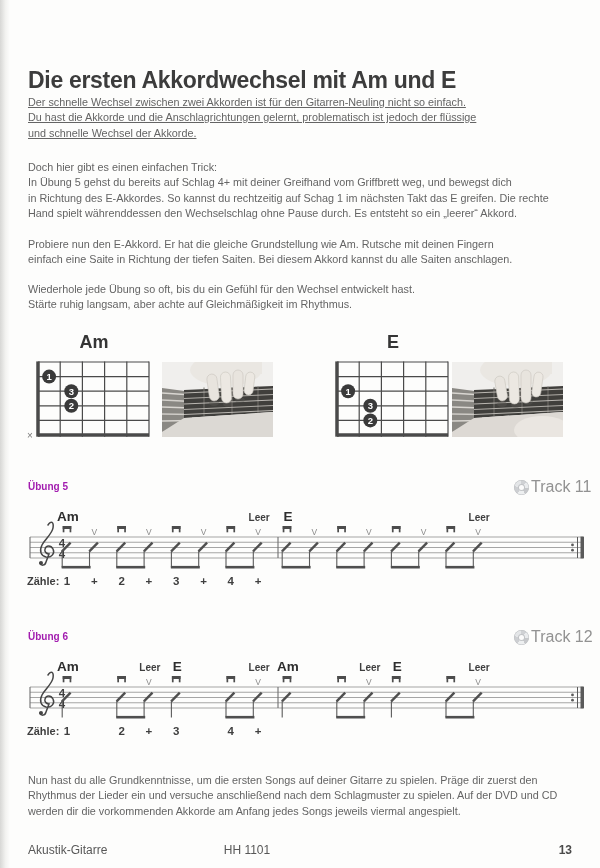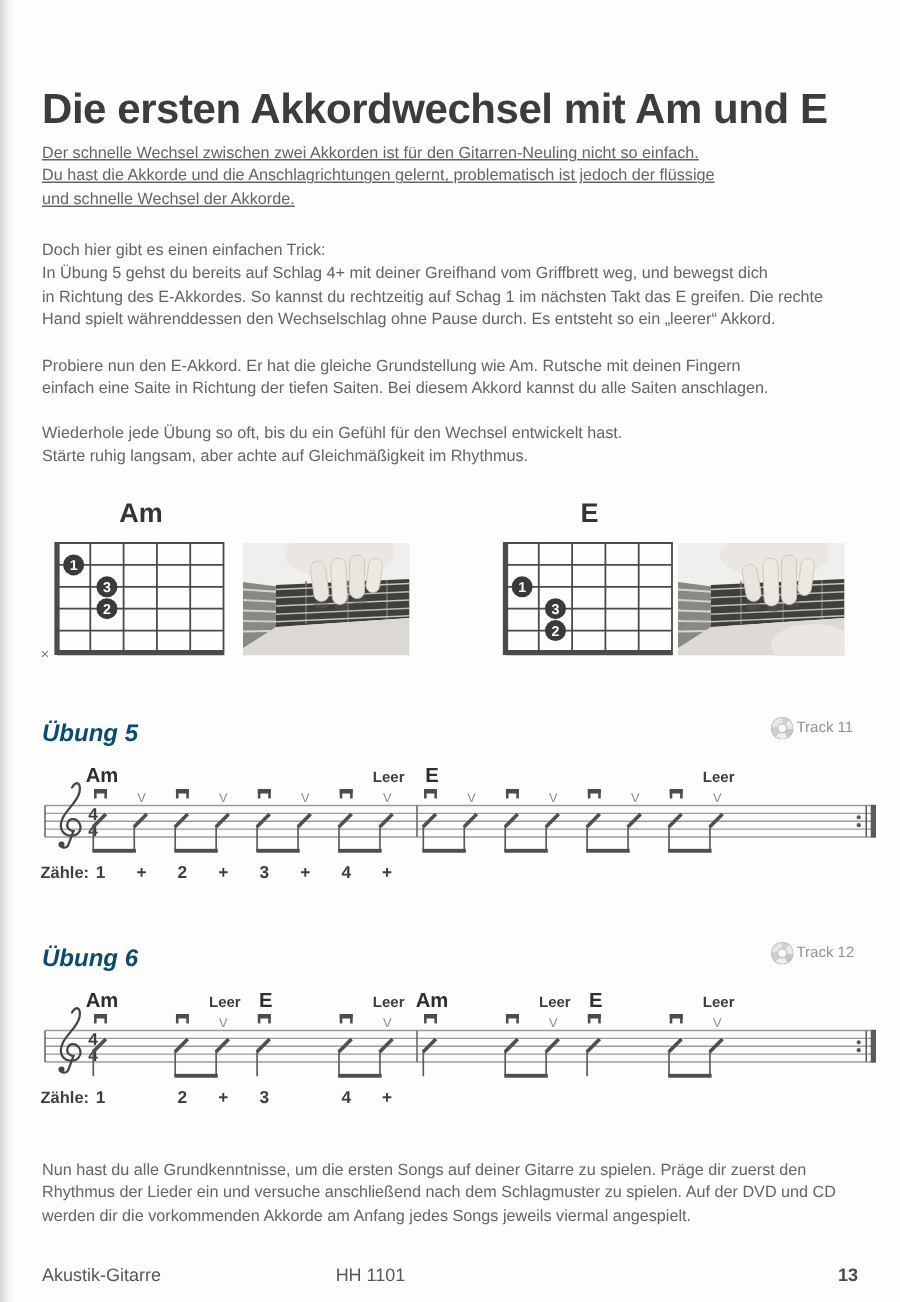--- a/index.html
+++ b/index.html
@@ -6,22 +6,22 @@
   .page {
     position:relative; width:600px; height:868px; margin:0 auto;
     background:#fdfdfc; overflow:hidden;
     font-family:"Liberation Sans", sans-serif; color:#636363;
   }
   .edge-shade {
     position:absolute; left:0; top:0; width:10px; height:868px;
     background:linear-gradient(to right,#d7d7d5,#f2f2f0 55%,rgba(255,255,255,0));
   }
   .page-title {
-    position:absolute; left:28px; top:38px; width:560px;
-    font-size:28px; font-weight:bold; color:#3c3c3c; letter-spacing:-0.3px;
+    position:absolute; left:28px; top:52px; width:560px;
+    font-size:23px; font-weight:bold; color:#3c3c3c; letter-spacing:-0.3px;
   }
   .para {
     position:absolute; left:28px; width:562px;
     font-size:10.8px; line-height:15.4px; color:#646464;
     white-space:pre-line;
   }
   .p1 { top:84px;text-decoration:underline; }
   .p2 { top:149px; }
   .p3 { top:226px; }
   .p4 { top:271px; }
@@ -34,39 +34,39 @@
   .chord-name.am { left:38px; }
   .chord-name.e  { left:337px; }
   .chord-grid { position:absolute; top:360px; }
   .chord-grid.am { left:24px; }
   .chord-grid.e  { left:323px; }
   .chord-photo { position:absolute; top:362px; width:111px; height:75px; }
   .chord-photo.am { left:162px; }
   .chord-photo.e  { left:452px; }
 
   .exercise-title {
-    position:absolute; left:28px; font-size:16px; font-weight:bold; color:#0c4a6e;font-style:italic;
+    position:absolute; left:28px; font-size:10px; font-weight:bold; color:#a21caf;
   }
   .ex5-title { top:481px; }
   .ex6-title { top:631px; }
 
   .track-badge { position:absolute; display:flex; align-items:center; }
   .track5 { left:514px; top:478px; }
   .track6 { left:514px; top:628px;justify-content:center; }
   .cd-icon {
     width:15px; height:15px; border-radius:50%; position:relative;
     background:conic-gradient(#cfd1d4 0 40deg,#e9ebed 40deg 95deg,#c6c8cb 95deg 150deg,
       #edeff0 150deg 215deg,#cdcfd2 215deg 280deg,#e4e6e8 280deg 360deg);
     box-shadow:0 0 0 0.5px #bcbec1 inset;
   }
   .cd-icon span {
     position:absolute; left:5px; top:5px; width:5px; height:5px; border-radius:50%;
     background:#fbfbfb; box-shadow:0 0 0 1px #c2c4c7;
   }
-  .track-label { margin-left:2px; font-size:10px; color:#929292; }
+  .track-label { margin-left:2px; font-size:16px; color:#929292; }
 
   .staff-svg { position:absolute; left:25px; width:575px; height:92px; }
   .staff5 { top:503px; }
   .staff6 { top:653px; }
 
   .footer { position:absolute; top:843px; left:0; width:600px; font-size:12px; color:#575757; }
   .footer .f-left  { position:absolute; left:28px; }
   .footer .f-center{ position:absolute; left:0; width:494px; text-align:center; }
   .footer .f-right { position:absolute; right:28px; font-weight:bold; color:#4a4a4a; }
 </style>

